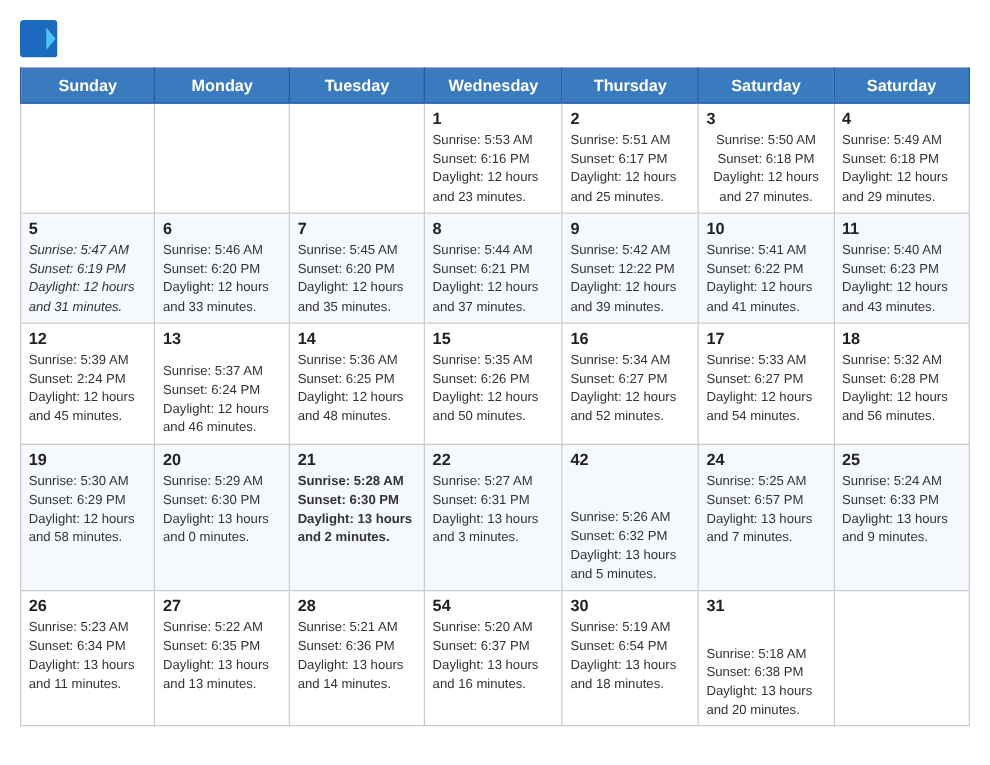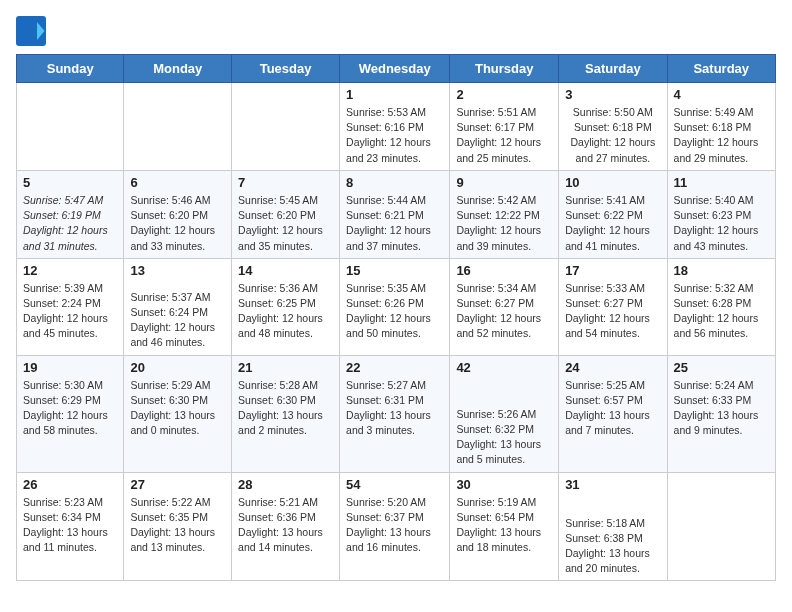--- a/index.html
+++ b/index.html
@@ -265,21 +265,21 @@
           </td>
           <td>
             <span class="day-number">20</span>
             <div class="day-info" style="white-space: pre-line;">Sunrise: 5:29 AM
 Sunset: 6:30 PM
 Daylight: 13 hours
 and 0 minutes.</div>
           </td>
           <td>
             <span class="day-number">21</span>
-            <div class="day-info" style="white-space: pre-line;">Sunrise: 5:28 AM
+            <div class="day-info" style="white-space: pre-line; font-weight: bold;">Sunrise: 5:28 AM
 Sunset: 6:30 PM
 Daylight: 13 hours
 and 2 minutes.</div>
           </td>
           <td>
             <span class="day-number">22</span>
             <div class="day-info" style="white-space: pre-line;">Sunrise: 5:27 AM
 Sunset: 6:31 PM
 Daylight: 13 hours
 and 3 minutes.</div>

